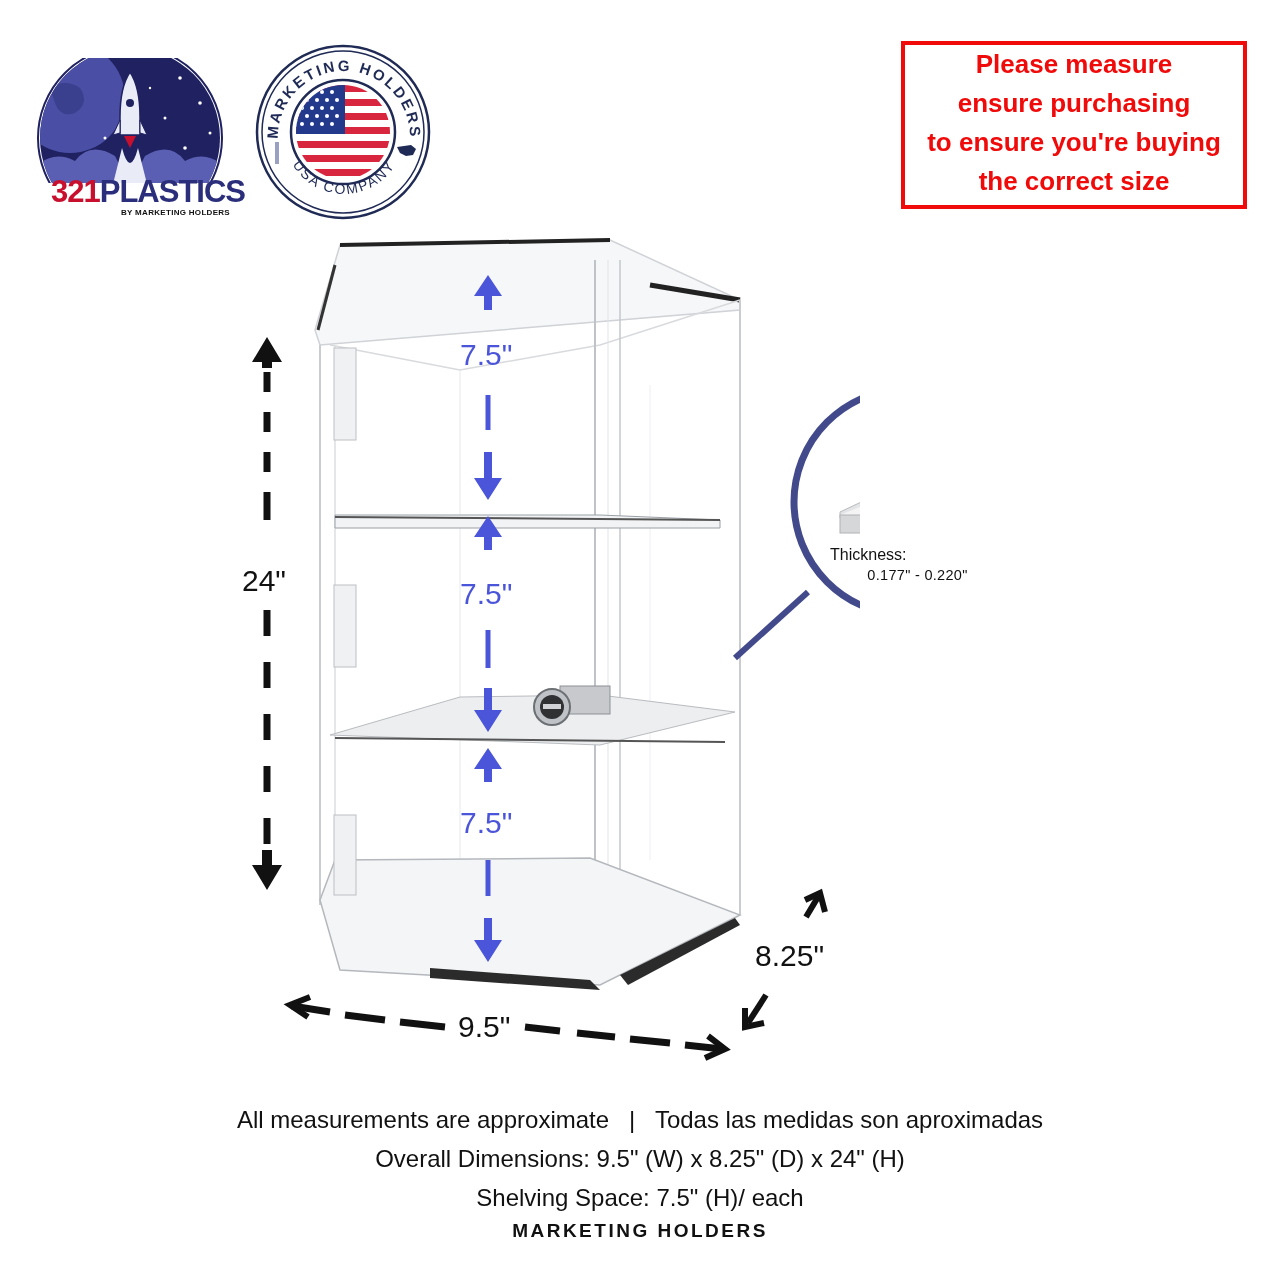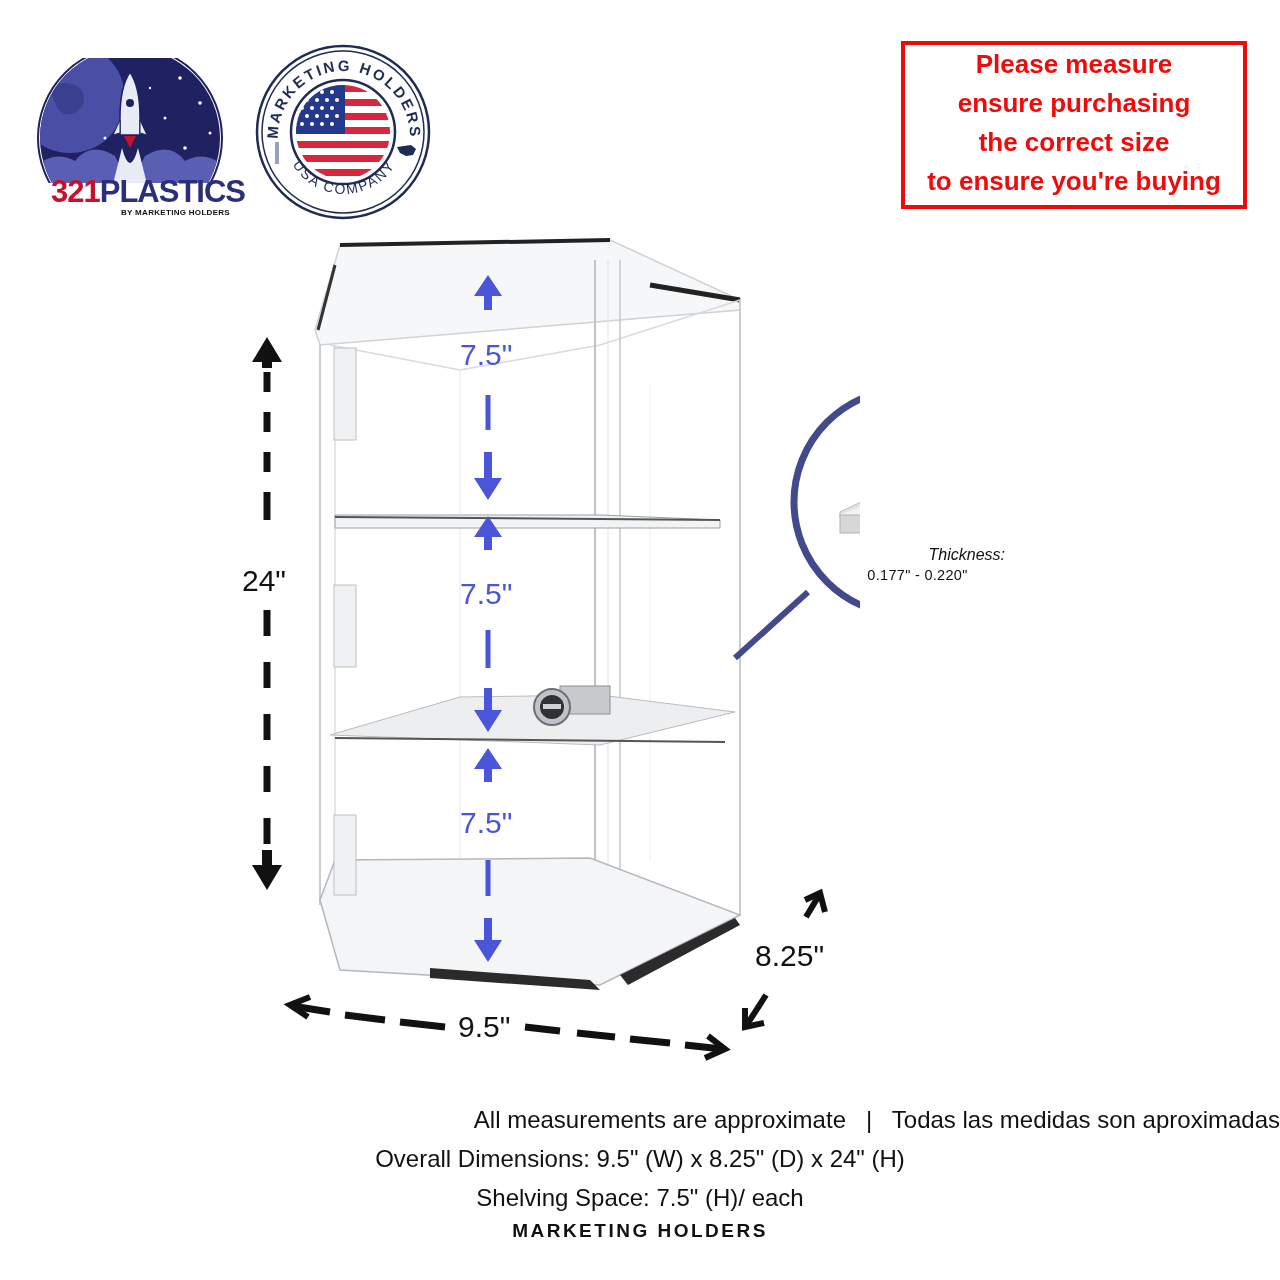--- a/index.html
+++ b/index.html
@@ -19,21 +19,21 @@
   .warning-line { color:#f00a0a; font-weight:700; font-size:26px; line-height:39px; text-align:center; white-space:nowrap; }
 
   
   .cabinet { left:240px; top:225px; width:620px; height:880px; }
 
   
   .dim-label { font-size:30px; color:#111; line-height:1; white-space:nowrap; }
   .shelf-label { font-size:30px; color:#4b55d9; line-height:1; white-space:nowrap; }
 
   
-  .thick-title { left:830px; top:546px; width:175px; text-align:right; font-size:16px; color:#111;font-style:italic; }
+  .thick-title { left:830px; top:546px; width:175px; text-align:left; font-size:16px; color:#111; }
   .thick-range { left:830px; top:567px; width:175px; text-align:center; font-size:14.5px; color:#111; letter-spacing:0.3px; }
 
   
   .footer { left:0; top:1100px; width:1280px; text-align:center; }
   .footer-line { font-size:24px; color:#111; line-height:39px; white-space:nowrap; }
   .footer-brand { font-size:19px; font-weight:700; color:#111; letter-spacing:2.5px; margin-top:3px; }
 </style>
 </head>
 <body>
 
@@ -124,22 +124,22 @@
       <textPath href="#arcBot" startOffset="50%" text-anchor="middle">USA COMPANY</textPath>
     </text>
     <path d="M147 105 l14 -2 l5 4 l-3 6 l-7 1 l-6 -3z" fill="#1f2a55"></path>
     <rect x="25" y="100" width="4" height="22" fill="#9aa0c0"></rect>
   </svg>
 </div>
 
 <div class="abs warning-box">
   <div class="warning-line">Please measure</div>
   <div class="warning-line">ensure purchasing</div>
+  <div class="warning-line">to ensure you're buying</div>
   <div class="warning-line">the correct size</div>
-  <div class="warning-line">to ensure you're buying</div>
 </div>
 
 <div class="abs cabinet">
   <svg width="620" height="880" viewBox="240 225 620 880">
 
     <path d="M315 330 L340 245 L610 240 L740 300 L740 310 L320 345 Z" fill="#f6f7f8" stroke="#cfd2d6" stroke-width="1.5"></path>
     <path d="M340 245 L610 240" stroke="#222" stroke-width="4"></path>
     <path d="M650 285 L740 300" stroke="#222" stroke-width="5"></path>
     <path d="M318 330 L335 265" stroke="#333" stroke-width="3"></path>
     <path d="M460 370 L600 345 L740 300" stroke="#d8dadd" stroke-width="1.5" fill="none"></path>
@@ -238,17 +238,17 @@
 <div class="abs dim-label" style="left:755px; top:941px;">8.25"</div>
 
 <div class="abs shelf-label" style="left:460px; top:340px;">7.5"</div>
 <div class="abs shelf-label" style="left:460px; top:579px;">7.5"</div>
 <div class="abs shelf-label" style="left:460px; top:808px;">7.5"</div>
 
 <div class="abs thick-title">Thickness:</div>
 <div class="abs thick-range">0.177" - 0.220"</div>
 
 <div class="abs footer">
-  <div class="footer-line" style="white-space:pre;text-align:right;">All measurements are approximate   |   Todas las medidas son aproximadas</div>
+  <div class="footer-line" style="white-space:pre;">All measurements are approximate   |   Todas las medidas son aproximadas</div>
   <div class="footer-line">Overall Dimensions: 9.5" (W) x 8.25" (D) x 24" (H)</div>
   <div class="footer-line">Shelving Space: 7.5" (H)/ each</div>
   <div class="footer-brand">MARKETING HOLDERS</div>
 </div>
 
 </body></html>

